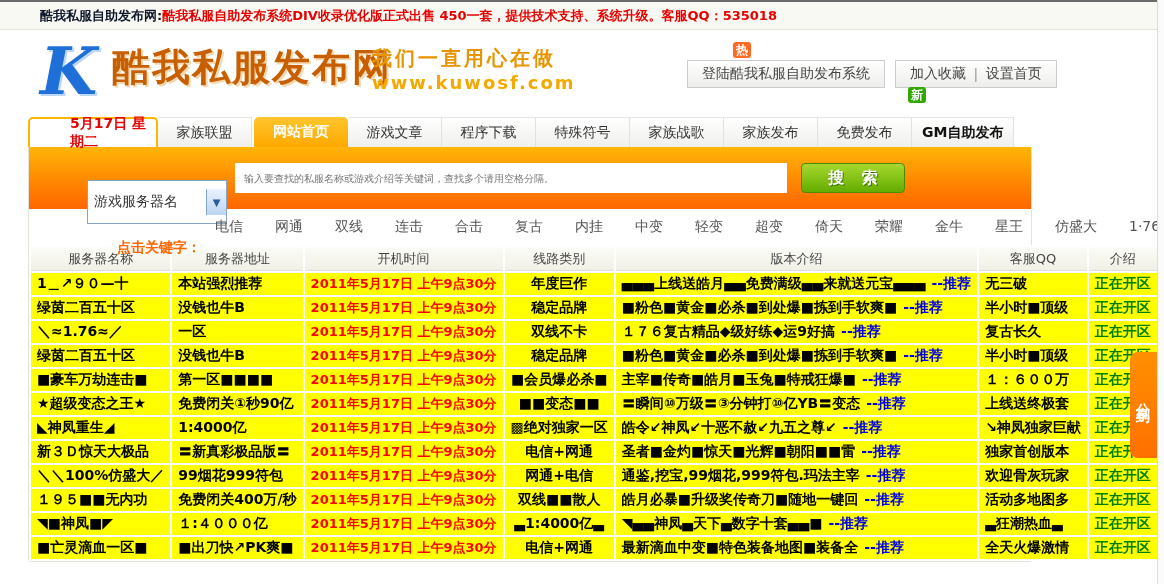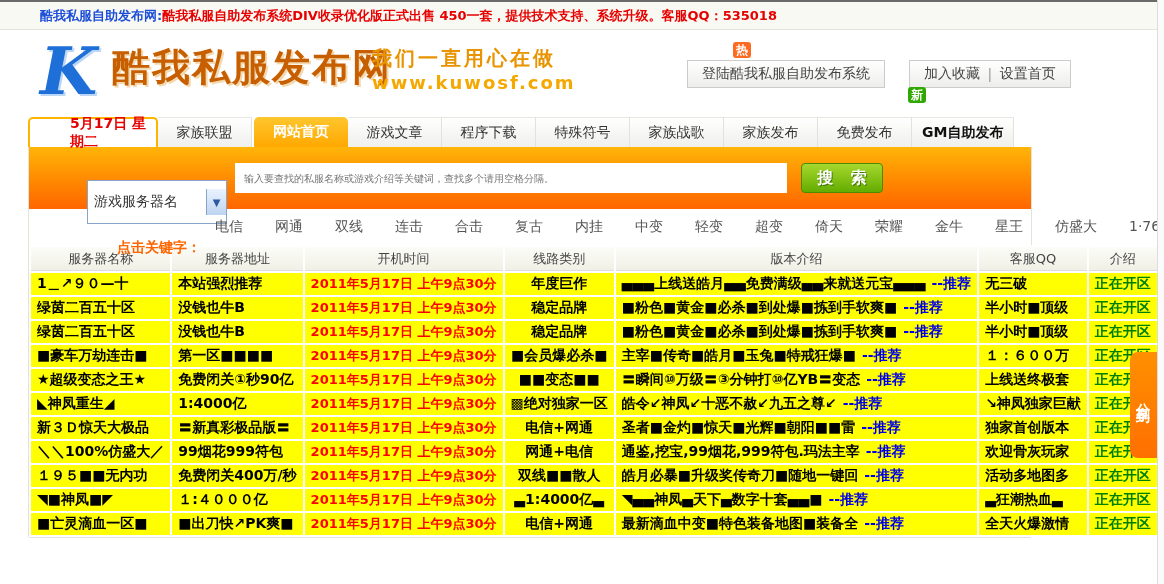--- a/index.html
+++ b/index.html
@@ -4,40 +4,40 @@
 <style>
   * { margin:0; padding:0; box-sizing:border-box; }
   body { font-family:"DejaVu Sans", sans-serif; background:#fff; }
   .page { position:relative; width:1164px; height:584px; background:#fff; overflow:hidden; }
   .topstripe { height:2px; background:#6a6a6a; }
 
   
   .topbar { height:28px; background:#f9f9f3; border-bottom:1px solid #e4e4da;
             display:flex; align-items:center; justify-content:space-between;
             padding:0 78px 0 40px; font-size:13px; white-space:nowrap; }
-  .topbar b.site { color:#1d4ed8; font-weight:bold; }
+  .topbar b.site { color:#0f172a; font-weight:bold; }
   .topbar .announce { color:#e60000; font-weight:bold; }
   .topbar-right { display:flex; align-items:center; gap:12px; font-weight:bold;margin-top:44px; }
   .rss-ico { width:15px; height:15px; background:linear-gradient(#ffb340,#f07800);
              border-radius:3px; display:inline-block; position:relative; margin-right:3px; }
   .rss-ico svg { position:absolute; left:2px; top:2px; }
   .rss-label { color:#e60000; display:flex; align-items:center; }
   .toplink { color:#222; cursor:pointer; }
 
   
   .header { position:relative; height:85px; background:#fff; }
   .logo-k { position:absolute; left:40px; top:2px; font-family:"DejaVu Serif", serif;
             font-style:italic; font-weight:bold; font-size:66px; color:#1f6fd8;
             text-shadow:2px 2px 0 #bcd6f5; }
   .brand { position:absolute; left:112px; top:12px; font-size:38px; font-weight:bold;
            color:#c75e00; letter-spacing:2px; text-shadow:2px 2px 0 #f3d9b0; }
   .slogan-box { position:absolute; left:372px; top:15px; }
   .slogan { color:#e89400; font-weight:bold; font-size:20px; letter-spacing:3px; }
   .siteurl { color:#f5a800; font-weight:bold; font-size:18px; letter-spacing:2px; }
-  .hdr-buttons { position:absolute; left:687px; top:30px; display:flex; gap:24px; }
+  .hdr-buttons { position:absolute; left:687px; top:30px; display:flex; gap:10px; }
   .hdr-btn { border:1px solid #ccc; background:linear-gradient(#ffffff,#ededea);
              padding:4px 14px; font-size:14px; color:#444; cursor:pointer;
              display:flex; align-items:center; gap:8px; }
   .hdr-divider { color:#999; }
   .badge { position:absolute; color:#fff; font-size:12px; font-weight:bold;
            padding:1px 3px; border-radius:3px; line-height:14px; }
   .badge-hot { left:733px; top:12px; background:#ff6a22; }
   .badge-new { left:908px; top:57px; background:#2fa800; }
 
   
@@ -62,21 +62,21 @@
                 display:flex; align-items:center; padding-left:58px; }
   .cat-select { width:140px; height:44px; background:#fff; border:1px solid #86a5c9;
                 display:flex; align-items:center; justify-content:space-between;
                 font-size:14px; color:#333; padding-left:6px; cursor:pointer;margin-top:48px; }
   .cat-arrow { width:20px; height:26px; background:linear-gradient(#eaf3ff,#bcd4f0);
                border-left:1px solid #86a5c9; color:#2c5aa0; font-size:10px;
                display:flex; align-items:center; justify-content:center; }
   .search-input { width:552px; height:30px; margin-left:8px; border:1px solid #fff;
                   font-size:10px; color:#666; padding:0 8px; outline:none;
                   font-family:"DejaVu Sans", sans-serif; }
-  .search-btn { margin-left:14px; width:82px; height:30px; border:1px solid #4e8a00;
+  .search-btn { margin-left:14px; width:104px; height:30px; border:1px solid #4e8a00;
                 border-radius:4px; background:linear-gradient(#a6d82e,#64ac00);
                 color:#fff; font-weight:bold; font-size:16px; letter-spacing:6px;
                 text-shadow:1px 1px 0 #3f7500; cursor:pointer; padding-left:6px;
                 font-family:"DejaVu Sans", sans-serif; }
 
   
   .kwrow { height:36px; background:#fff; display:flex; align-items:center;
            padding-left:88px; font-size:14px; gap:14px; white-space:nowrap; }
   .kw-label { color:#ff6600; font-weight:bold;margin-top:41px; }
   .kw { color:#555; cursor:pointer; }
@@ -228,20 +228,29 @@
           <tr>
             <td class="c-name">绿茵二百五十区</td>
             <td class="c-addr">没钱也牛B</td>
             <td class="c-time">2011年5月17日 上午9点30分</td>
             <td class="c-line">稳定品牌</td>
             <td class="c-ver"><span>■粉色■黄金■必杀■到处爆■拣到手软爽■</span><span class="rec">--推荐</span></td>
             <td class="c-qq">半小时■顶级</td>
             <td class="c-intro">正在开区</td>
           </tr>
           <tr>
+            <td class="c-name">＼≈1.76≈／</td>
+            <td class="c-addr">一区</td>
+            <td class="c-time">2011年5月17日 上午9点30分</td>
+            <td class="c-line">双线不卡</td>
+            <td class="c-ver"><span>１７６复古精品◆级好练◆运9好搞</span><span class="rec">--推荐</span></td>
+            <td class="c-qq">复古长久</td>
+            <td class="c-intro">正在开区</td>
+          </tr>
+          <tr>
             <td class="c-name">绿茵二百五十区</td>
             <td class="c-addr">没钱也牛B</td>
             <td class="c-time">2011年5月17日 上午9点30分</td>
             <td class="c-line">稳定品牌</td>
             <td class="c-ver"><span>■粉色■黄金■必杀■到处爆■拣到手软爽■</span><span class="rec">--推荐</span></td>
             <td class="c-qq">半小时■顶级</td>
             <td class="c-intro">正在开区</td>
           </tr>
           <tr>
             <td class="c-name">■豪车万劫连击■</td>

